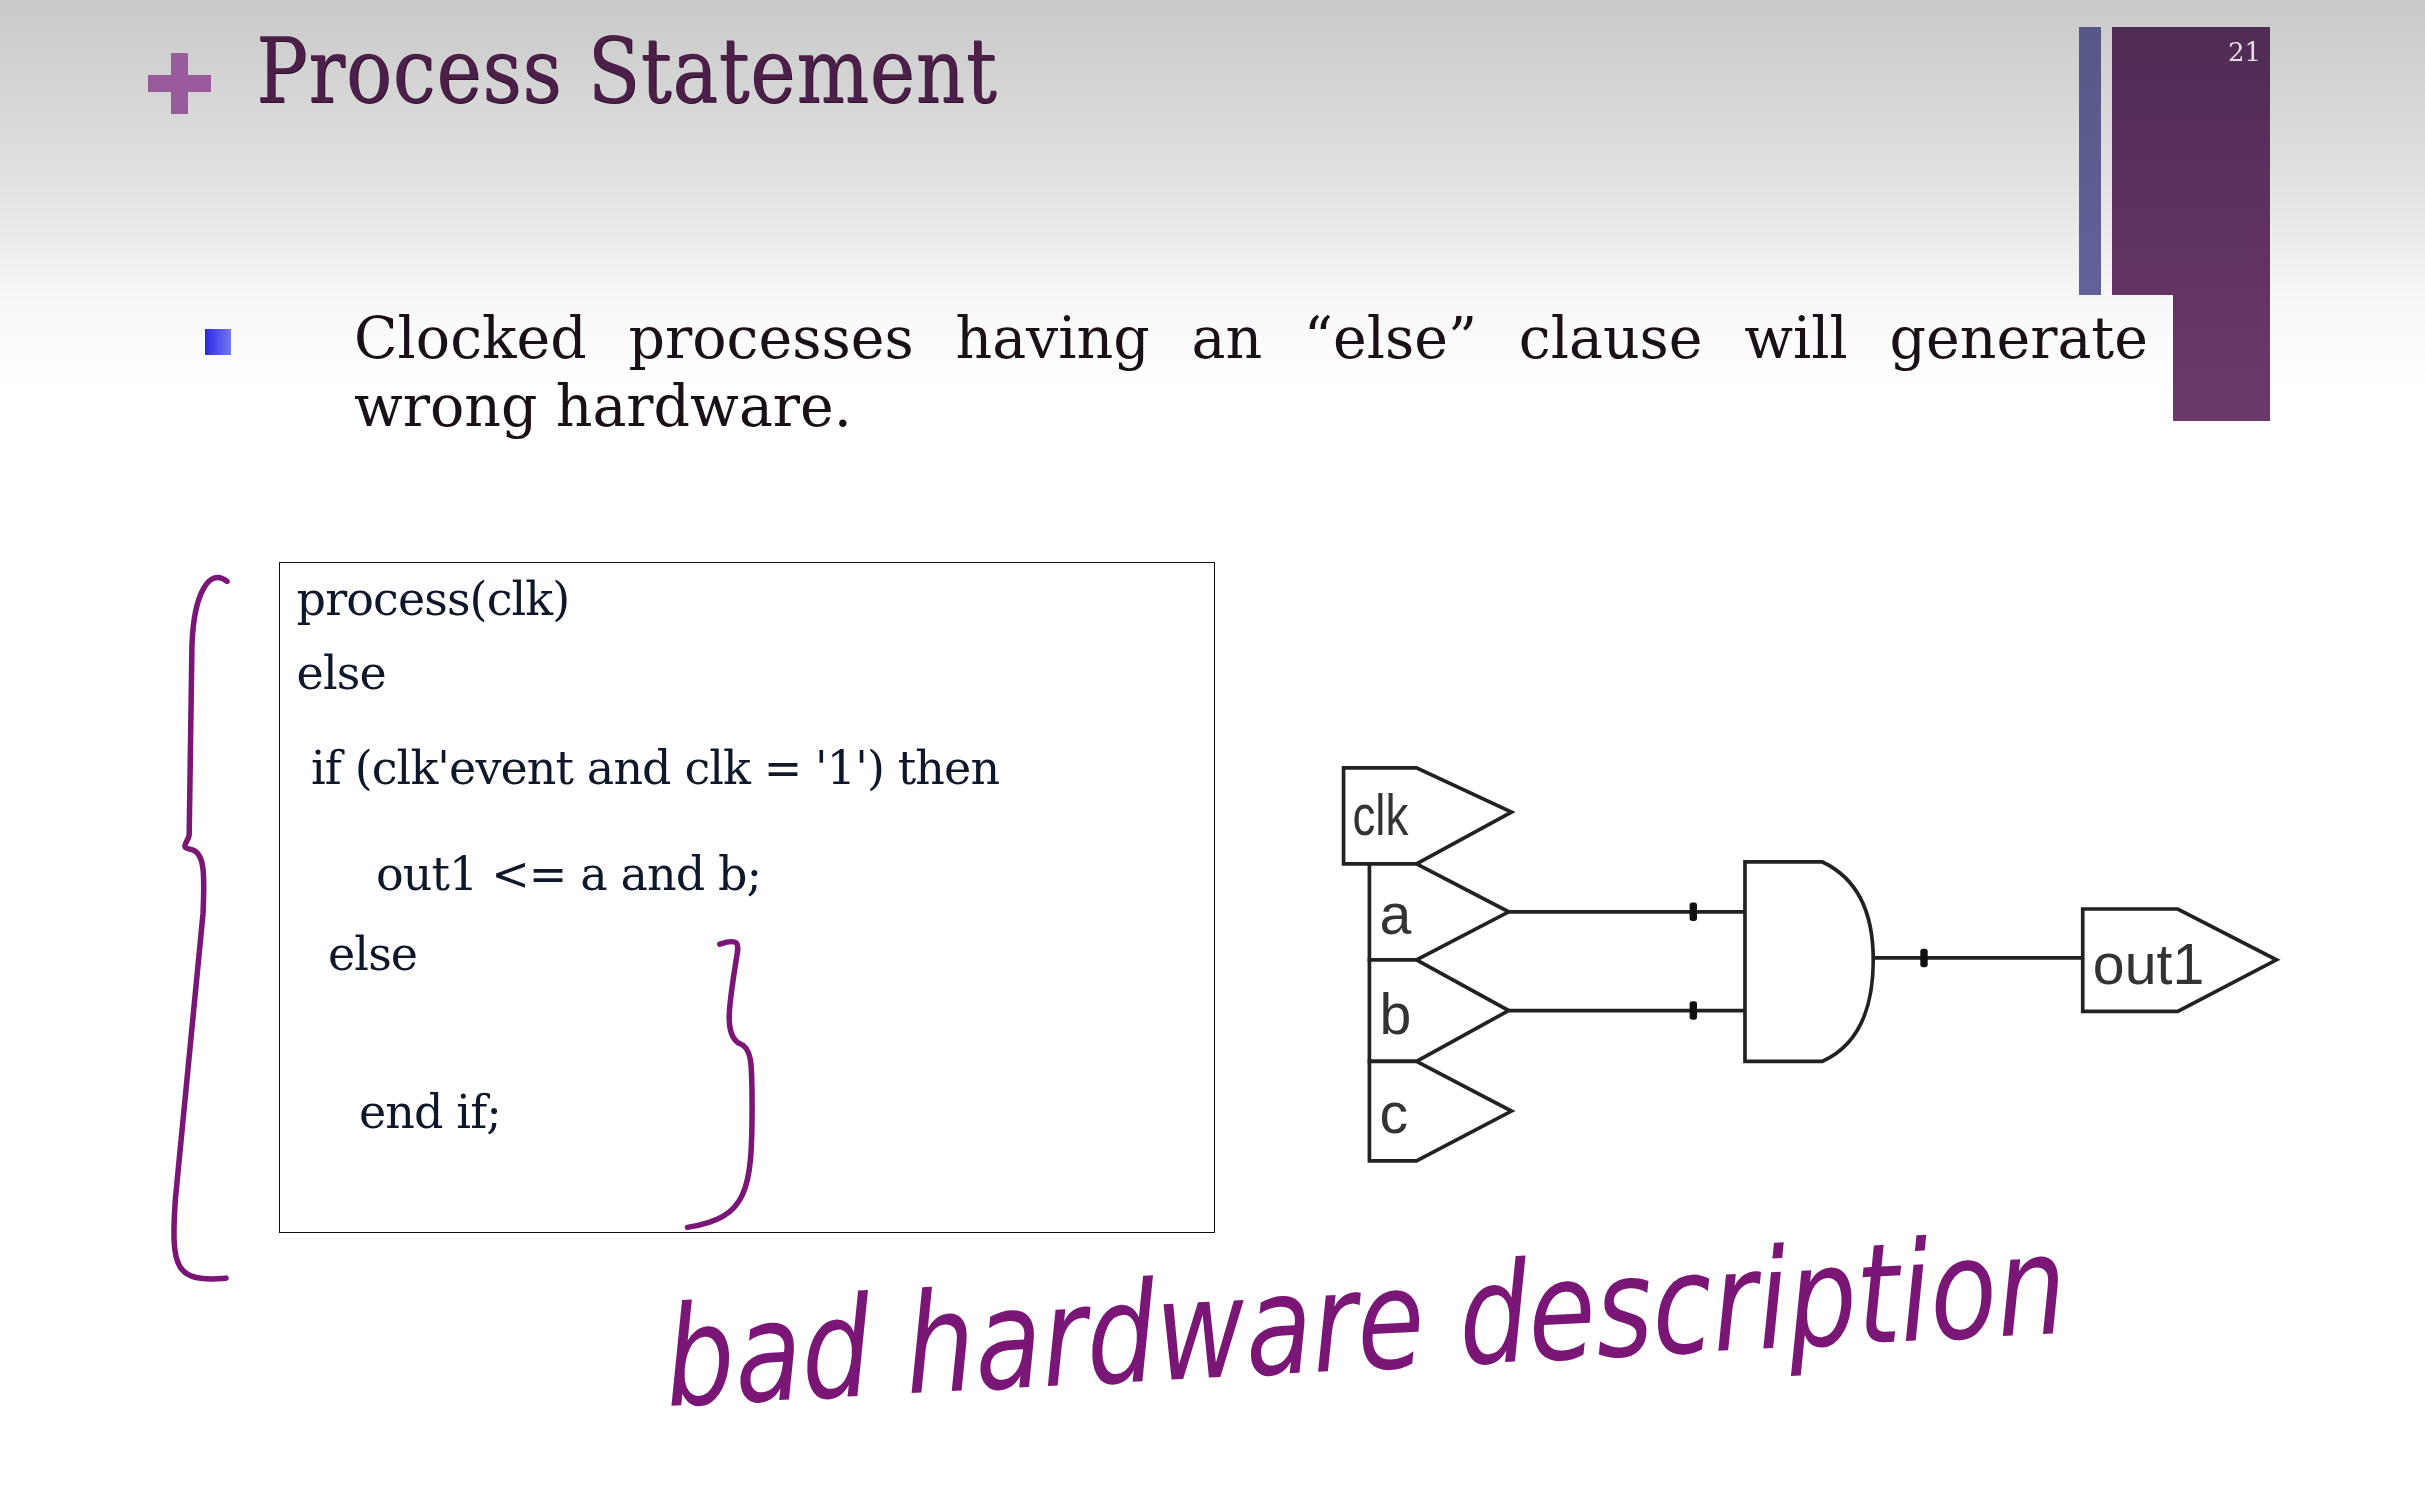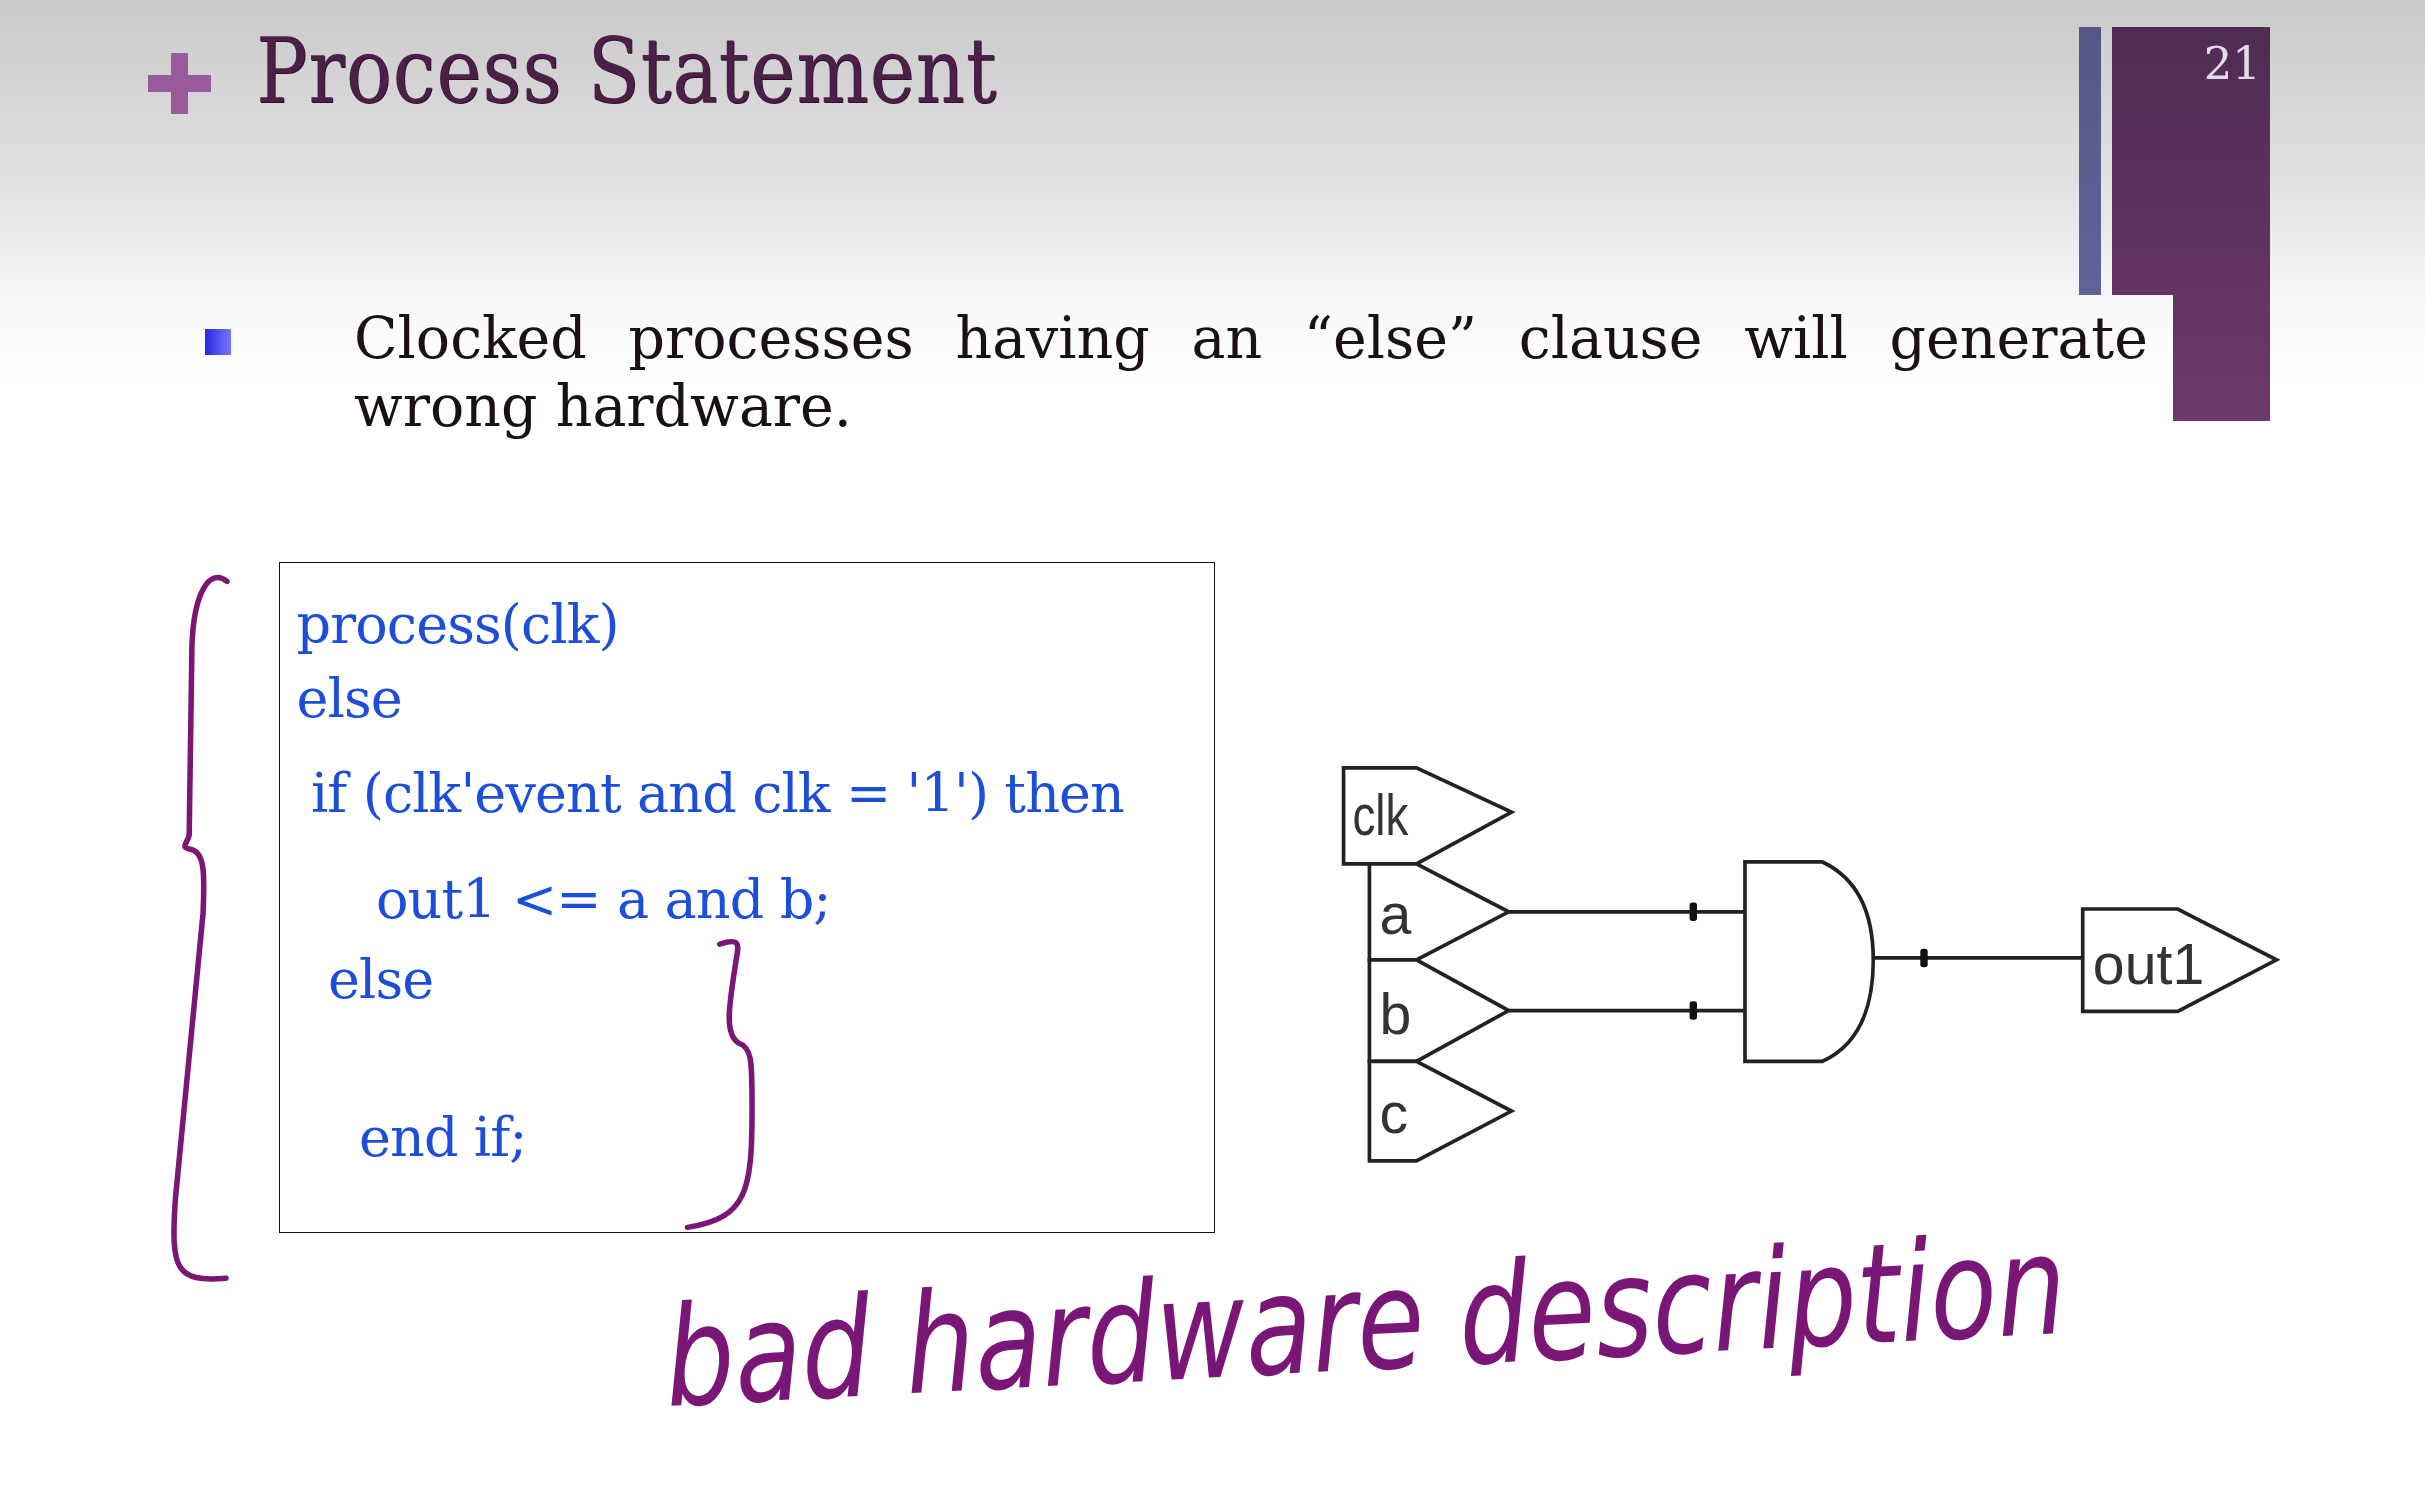--- a/index.html
+++ b/index.html
@@ -14,29 +14,29 @@
   #plus-icon .v { position:absolute; left:23px; top:0; width:16.6px; height:61px; background:#9a5b9c; }
   #title {
     left:256px; top:18.5px; font-size:89px; color:#4b1f47; letter-spacing:0.9px;
     font-family:"DejaVu Serif", serif; font-weight:normal; white-space:nowrap;
     transform:scaleX(0.86); transform-origin:left top;
     text-shadow:0.9px 0.9px 0 #2a1028;
   }
   #accent-blue { left:2079px; top:27px; width:22px; height:268px; background:linear-gradient(#575786,#62629a); }
   #accent-purple-top { left:2112px; top:27px; width:158px; height:268px; background:linear-gradient(#4f2c54,#643463); }
   #accent-purple-bottom { left:2173px; top:294px; width:97px; height:127px; background:linear-gradient(#643463,#6b3a6a); }
-  #slide-number { left:2196px; top:37px; width:65px; text-align:right; color:#e6dce6; font-size:45px; font-family:"DejaVu Serif", serif; }
+  #slide-number { left:2196px; top:37px; width:65px; text-align:right; color:#e6dce6; font-size:26px; font-family:"DejaVu Serif", serif; }
   #bullet-marker { left:205px; top:329px; width:26px; height:26px; background:linear-gradient(to right,#2a2ae0,#7777ff); }
   #bullet-text {
     left:354px; top:304px; width:1794px; font-size:57px; line-height:68px; color:#1a1018;
     text-align:justify; text-align-last:left; text-decoration-thickness:2.8px; text-underline-offset:9.2px;
     font-family:"DejaVu Serif", serif;
   }
   #code-box { left:279px; top:562px; width:936px; height:671px; border:1.8px solid #111; background:#fff; box-sizing:border-box; }
-  .code-line { position:absolute; font-size:54px; color:#1d4ed8; white-space:nowrap; font-family:"DejaVu Serif", serif; letter-spacing:-0.9px;margin-top:21px; }
+  .code-line { position:absolute; font-size:46px; color:#0f172a; white-space:nowrap; font-family:"DejaVu Serif", serif; letter-spacing:-0.9px; }
   #diagram { left:0; top:0; width:2426px; height:1508px; }
   .ink { fill:none; stroke:#7a1676; stroke-width:6; stroke-linecap:round; stroke-linejoin:round; }
   .hw-text { font-family:"DejaVu Sans", sans-serif; font-style:italic; fill:#7a1676; }
 </style>
 </head>
 <body>
 
 <div class="abs" id="plus-icon">
   <div class="h"></div>
     <div class="v"></div>

